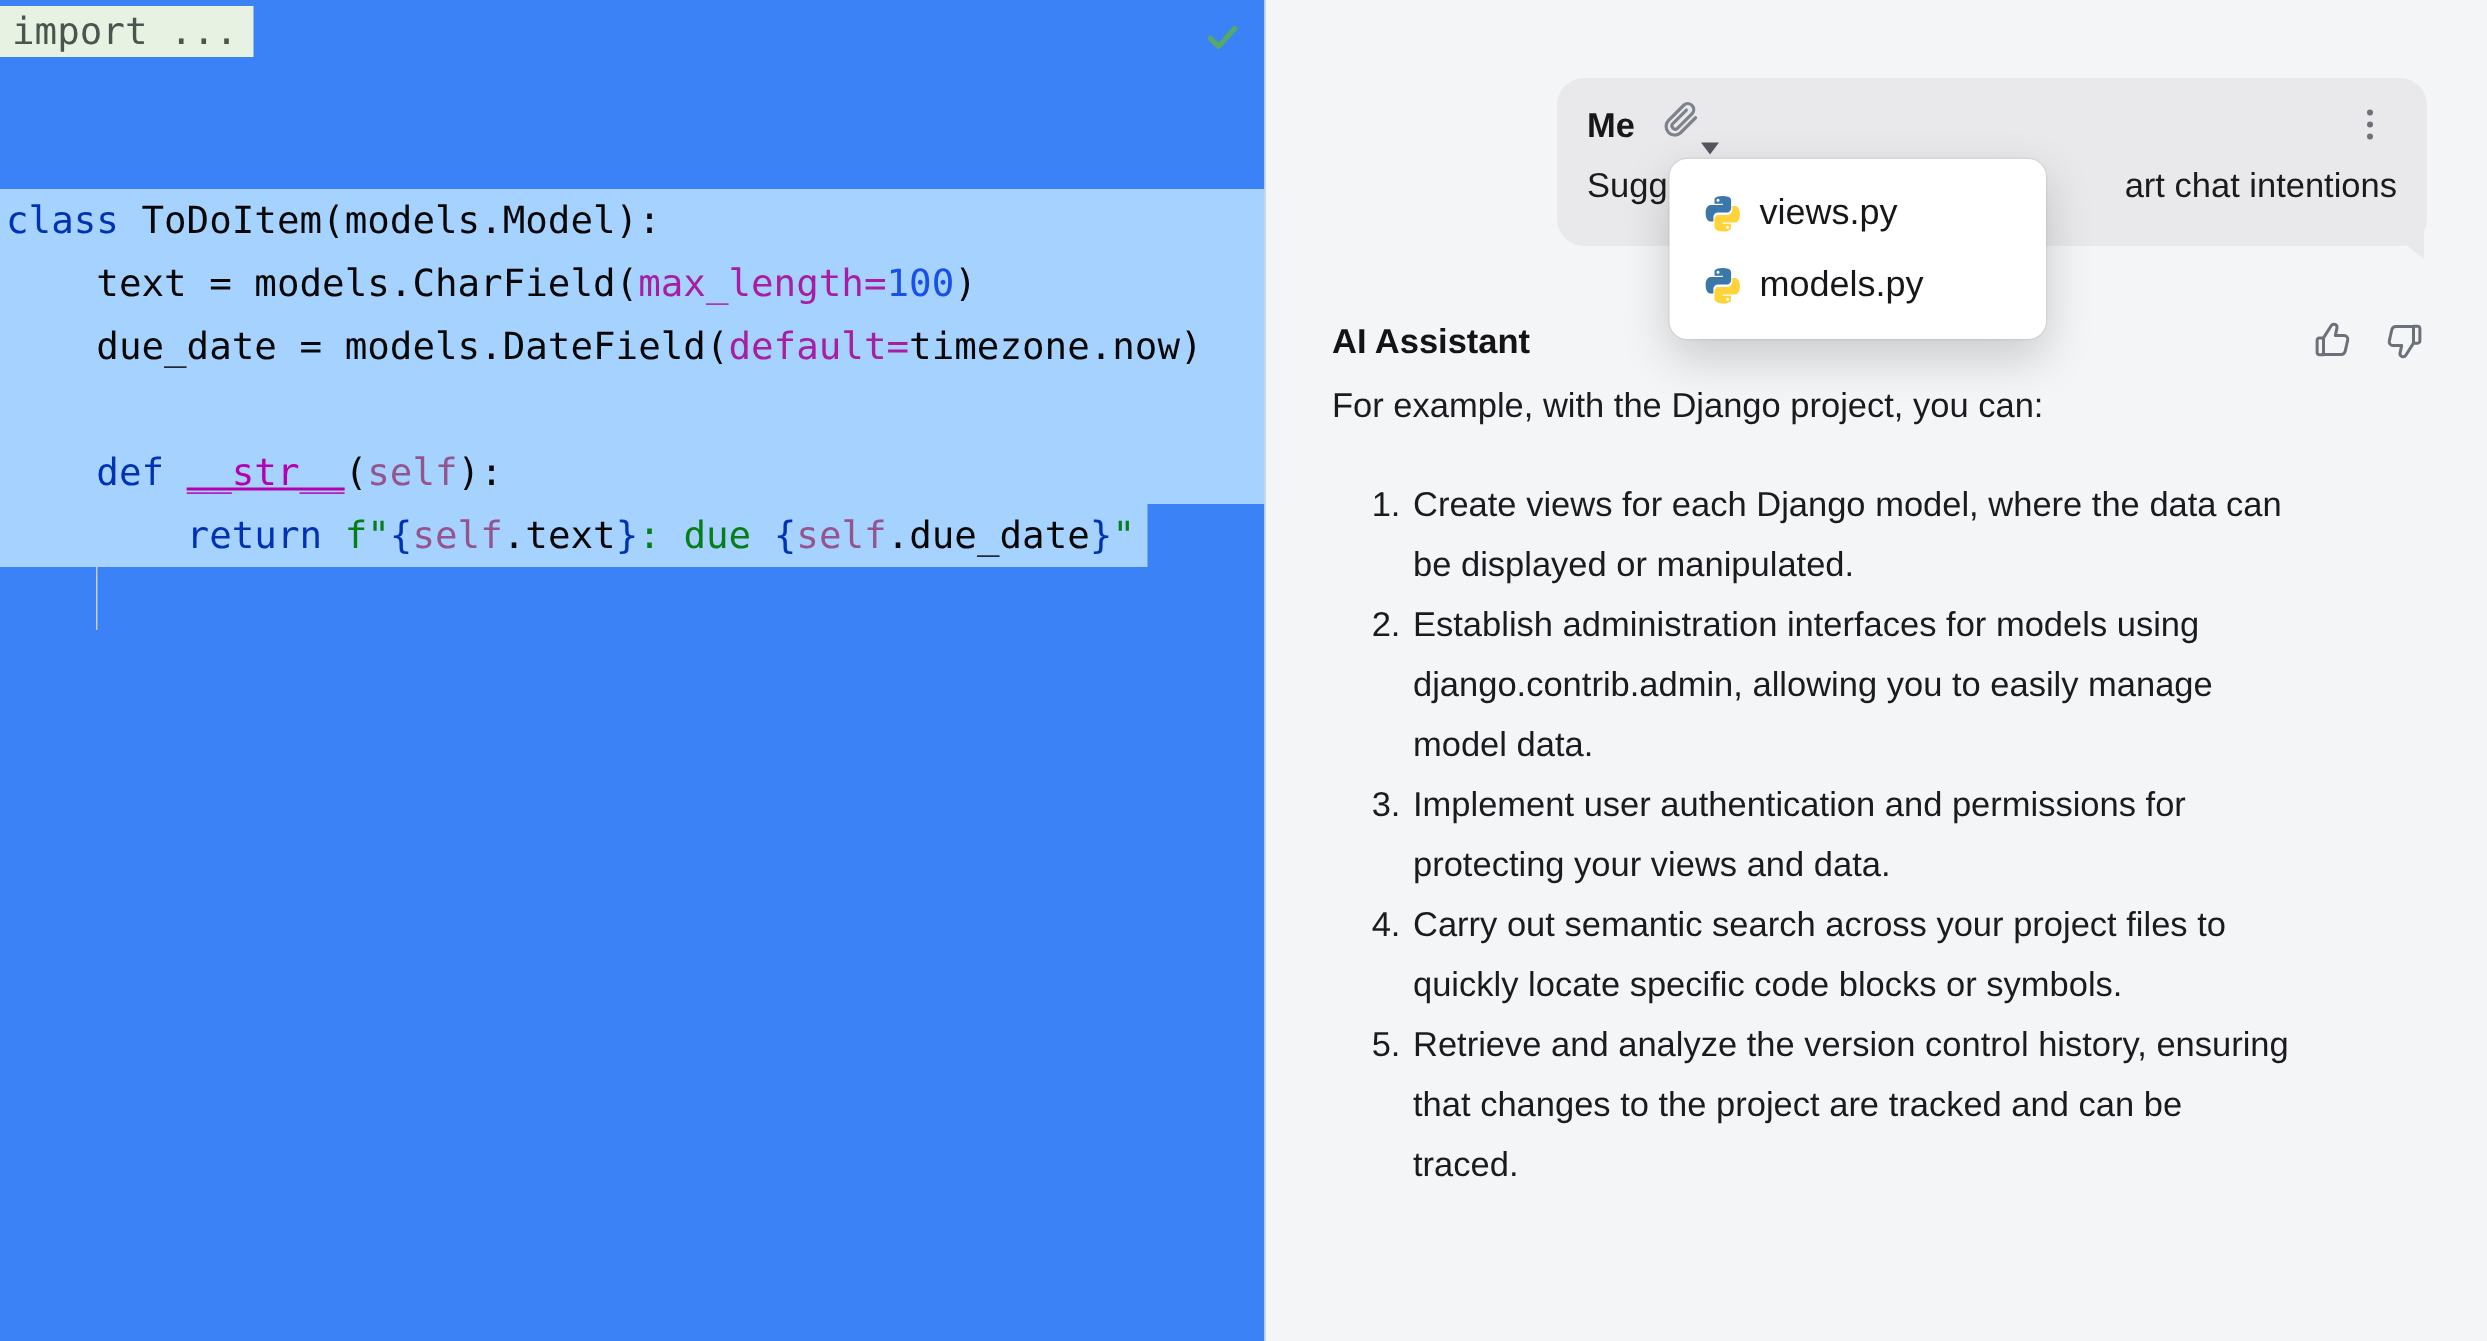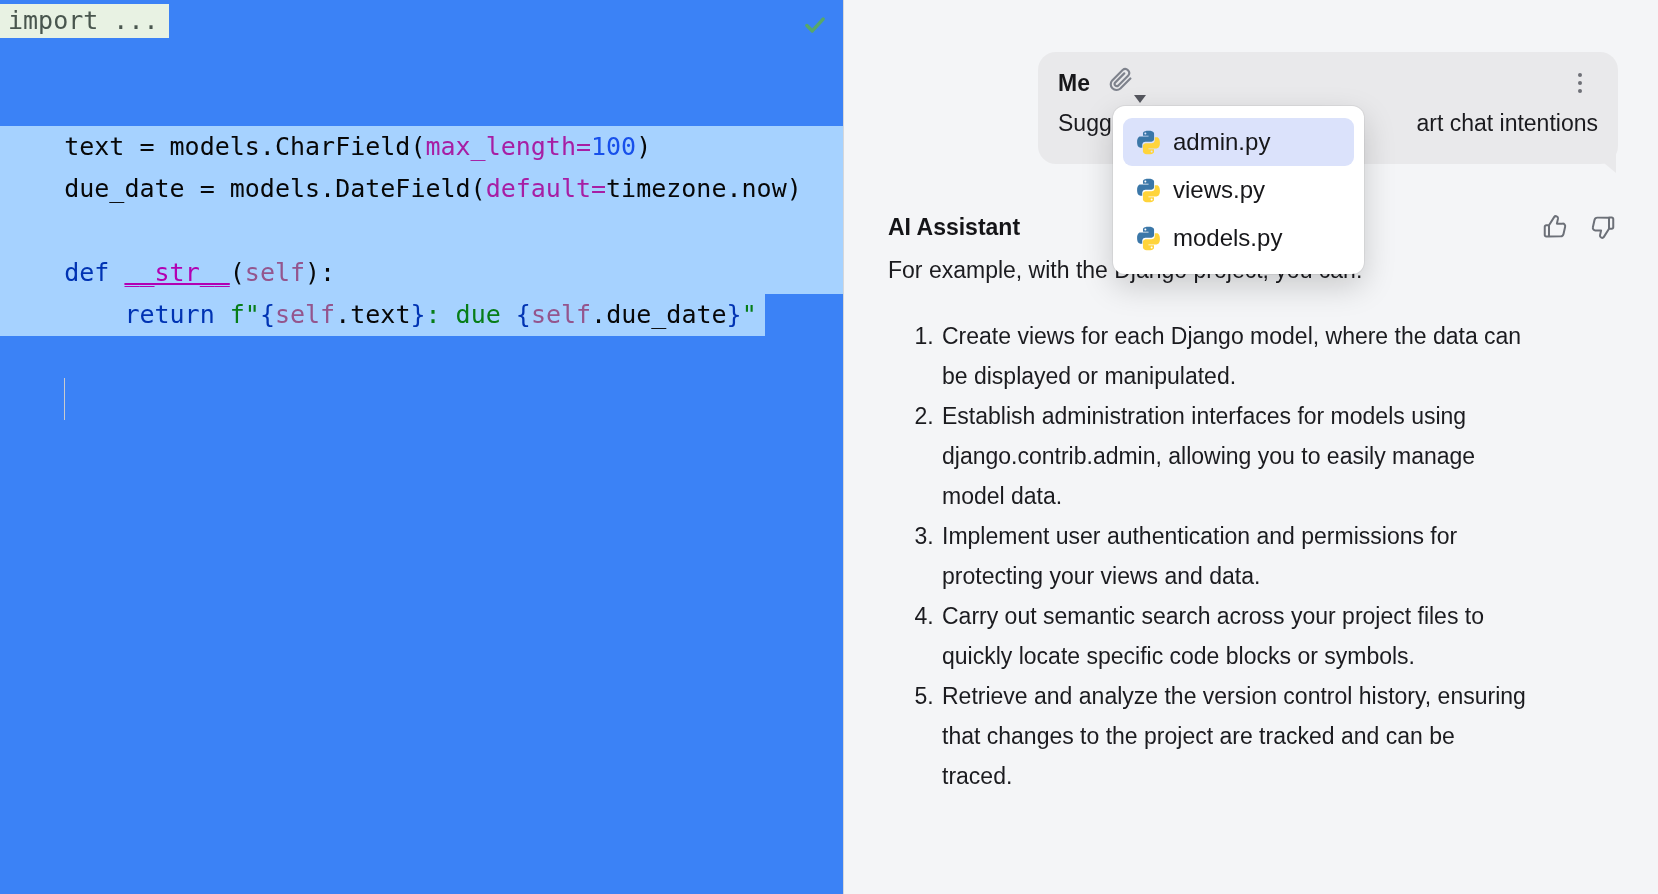--- a/index.html
+++ b/index.html
@@ -87,20 +87,21 @@
 <body>
 
 <div class="editor">
   <div class="fold-import">import ...</div>
   <div class="check-wrap">
     <svg width="26" height="26" viewBox="0 0 24 24" fill="none">
       <path d="M4.5 12.5l5 5L19.5 6.5" stroke="#57A869" stroke-width="3.2" stroke-linecap="round" stroke-linejoin="round"></path>
     </svg>
   </div>
   <div class="code">
+      <div class="code-line sel"><span><span class="tk-kw">class </span><span class="tk-plain">ToDoItem(models.Model):</span></span></div>
       <div class="code-line sel"><span><span class="tk-plain">    text = models.CharField(</span><span class="tk-kwarg">max_length=</span><span class="tk-num">100</span><span class="tk-plain">)</span></span></div>
       <div class="code-line sel"><span><span class="tk-plain">    due_date = models.DateField(</span><span class="tk-kwarg">default=</span><span class="tk-plain">timezone.now)</span></span></div>
       <div class="code-line sel"></div>
       <div class="code-line sel"><span><span class="tk-kw">    def </span><span class="tk-dunder">__str__</span><span class="tk-plain">(</span><span class="tk-self">self</span><span class="tk-plain">):</span></span></div>
       <div class="code-line"><span class="inline-sel"><span class="tk-kw">        return </span><span class="tk-str">f"</span><span class="tk-brace">{</span><span class="tk-self">self</span><span class="tk-plain">.text</span><span class="tk-brace">}</span><span class="tk-str">: due </span><span class="tk-brace">{</span><span class="tk-self">self</span><span class="tk-plain">.due_date</span><span class="tk-brace">}</span><span class="tk-str">"</span></span></div>
     </div>
   <div class="indent-guide"></div>
 </div>
 
 <div class="chat">
@@ -121,27 +122,20 @@
           <i></i>
       </span>
     </div>
     <div class="bubble-msg">
       <span>Sugg</span>
       <span class="msg-right">art chat intentions</span>
     </div>
   </div>
 
   <div class="popup" id="popup-list">
-      <div class="popup-item selected">
-        <svg class="py-ic" viewBox="0 0 48 48">
-          <path fill="#3B77A8" d="M23.9 3c-10.3 0-9.7 4.5-9.7 4.5l.01 4.6h9.9v1.4H10.3S3.7 12.8 3.7 23.2c0 10.4 5.8 10 5.8 10h3.4v-4.8s-.2-5.8 5.7-5.8h9.8s5.5.1 5.5-5.3V8.1S34.8 3 23.9 3zm-5.5 3.1a1.8 1.8 0 110 3.6 1.8 1.8 0 010-3.6z"></path>
-          <path fill="#FFD43B" d="M24.1 45c10.3 0 9.7-4.5 9.7-4.5l-.01-4.6h-9.9v-1.4h13.81s6.6.7 6.6-9.7c0-10.4-5.8-10-5.8-10h-3.4v4.8s.2 5.8-5.7 5.8h-9.8s-5.5-.1-5.5 5.3v8.2S13.2 45 24.1 45zm5.5-3.1a1.8 1.8 0 110-3.6 1.8 1.8 0 010 3.6z"></path>
-        </svg>
-        <span>admin.py</span>
-      </div>
       <div class="popup-item">
         <svg class="py-ic" viewBox="0 0 48 48">
           <path fill="#3B77A8" d="M23.9 3c-10.3 0-9.7 4.5-9.7 4.5l.01 4.6h9.9v1.4H10.3S3.7 12.8 3.7 23.2c0 10.4 5.8 10 5.8 10h3.4v-4.8s-.2-5.8 5.7-5.8h9.8s5.5.1 5.5-5.3V8.1S34.8 3 23.9 3zm-5.5 3.1a1.8 1.8 0 110 3.6 1.8 1.8 0 010-3.6z"></path>
           <path fill="#FFD43B" d="M24.1 45c10.3 0 9.7-4.5 9.7-4.5l-.01-4.6h-9.9v-1.4h13.81s6.6.7 6.6-9.7c0-10.4-5.8-10-5.8-10h-3.4v4.8s.2 5.8-5.7 5.8h-9.8s-5.5-.1-5.5 5.3v8.2S13.2 45 24.1 45zm5.5-3.1a1.8 1.8 0 110-3.6 1.8 1.8 0 010 3.6z"></path>
         </svg>
         <span>views.py</span>
       </div>
       <div class="popup-item">
         <svg class="py-ic" viewBox="0 0 48 48">
           <path fill="#3B77A8" d="M23.9 3c-10.3 0-9.7 4.5-9.7 4.5l.01 4.6h9.9v1.4H10.3S3.7 12.8 3.7 23.2c0 10.4 5.8 10 5.8 10h3.4v-4.8s-.2-5.8 5.7-5.8h9.8s5.5.1 5.5-5.3V8.1S34.8 3 23.9 3zm-5.5 3.1a1.8 1.8 0 110 3.6 1.8 1.8 0 010-3.6z"></path>

